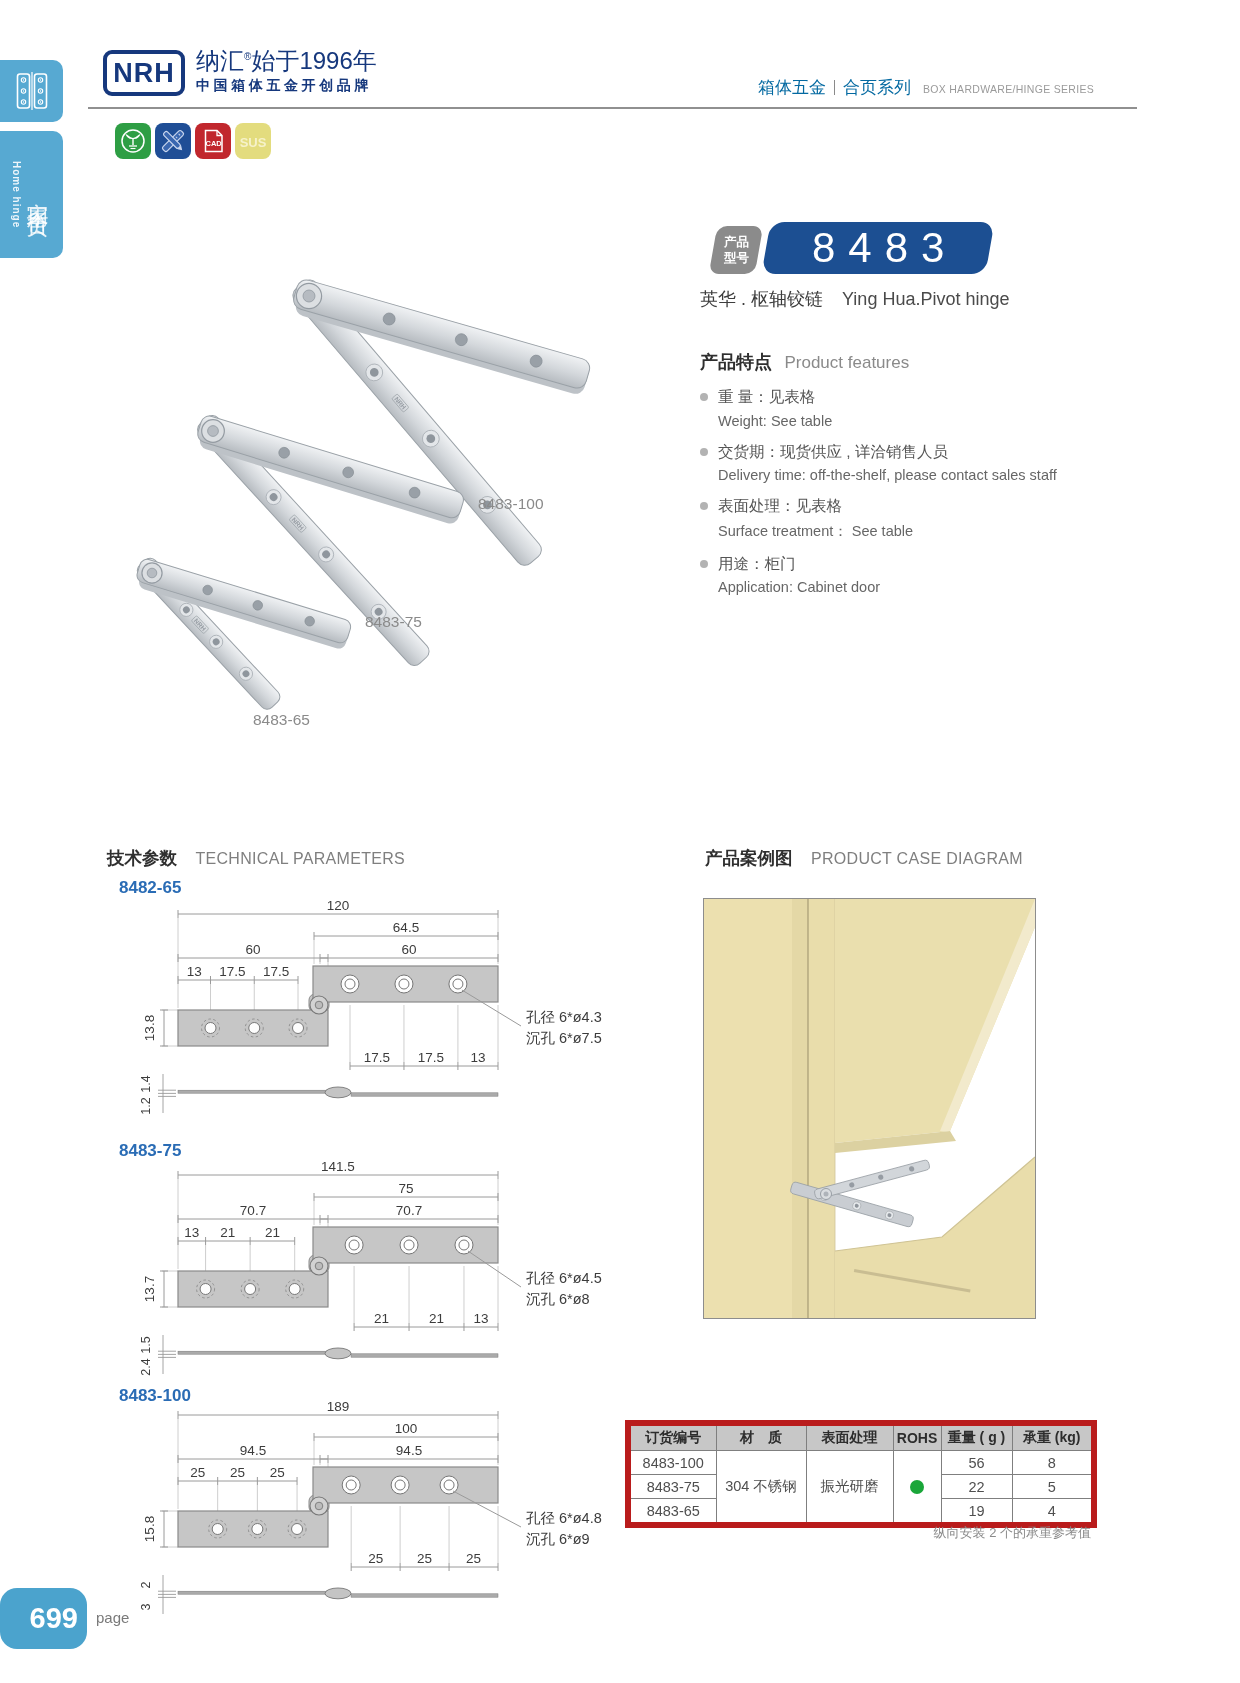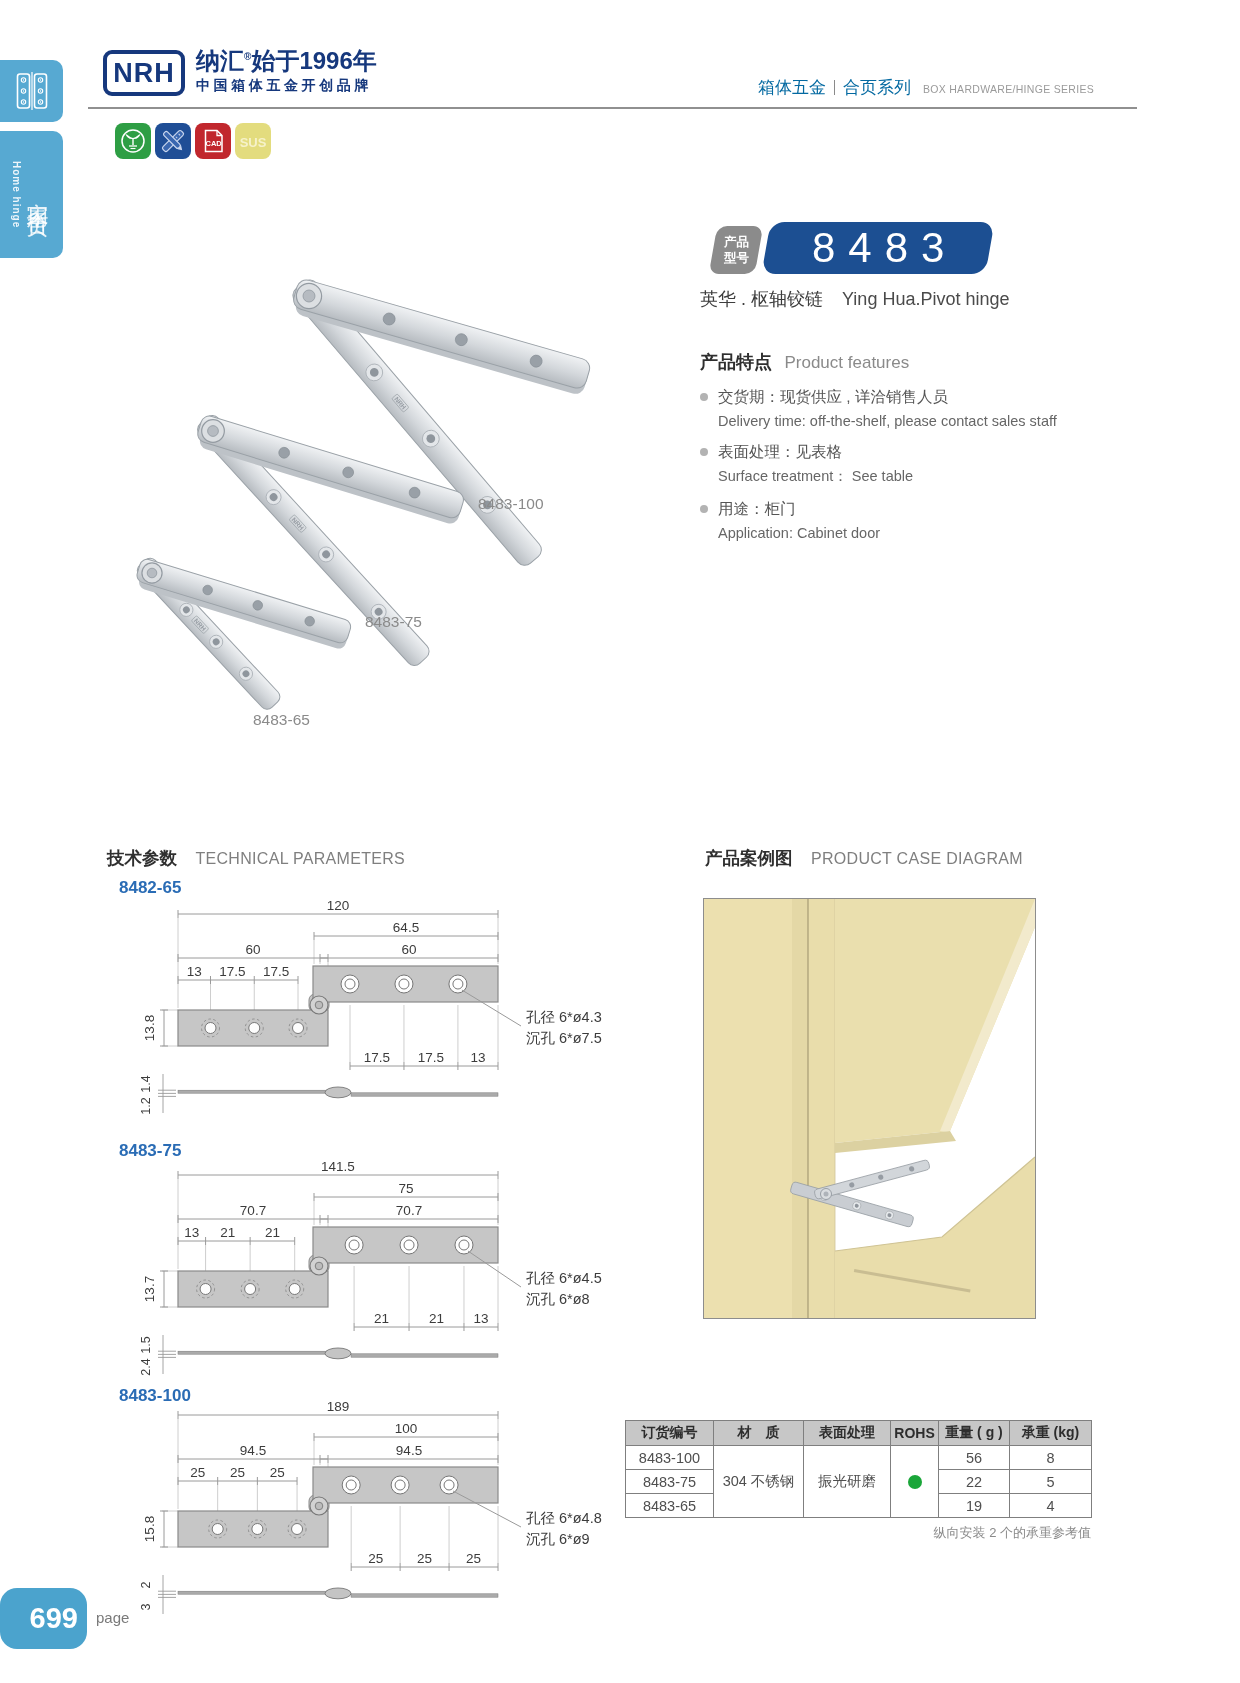--- a/index.html
+++ b/index.html
@@ -12,21 +12,21 @@
   .tab-hinge{top:60px;width:63px;height:62px;display:flex;align-items:center;justify-content:center;}
   .tab-cat{top:131px;width:63px;height:127px;display:flex;align-items:center;justify-content:center;gap:1px;}
   .v-en{writing-mode:vertical-rl;font-size:10px;font-weight:bold;color:#eef6fb;letter-spacing:1px;}
   .v-cn{writing-mode:vertical-rl;font-size:22px;color:rgba(255,255,255,.85);letter-spacing:5px;}
 
   
   .logo-box{left:103px;top:50px;width:74px;height:38px;border:4px solid #16387d;border-radius:9px;
             display:flex;align-items:center;justify-content:center;font-weight:bold;font-size:27px;
             color:#16387d;letter-spacing:1px;}
   .brand{left:196px;top:48px;color:#16387d;}
-  .brand-l1{font-size:24px;font-weight:bold;line-height:1.1;}
+  .brand-l1{font-size:24px;font-weight:normal;line-height:1.1;}
   .brand-l1 sup{font-size:10px;}
   .brand-l2{font-size:14px;font-weight:bold;letter-spacing:3.6px;margin-top:3px;}
   .series{right:146px;top:76px;display:flex;align-items:baseline;}
   .series .cn{font-size:17px;color:#0369a1;font-weight:400;}
   .series .pipe{display:inline-block;width:1px;height:15px;background:#8a8a8a;margin:0 8px;align-self:center;}
   .series .en{font-size:10.5px;color:#9a9a9a;margin-left:12px;letter-spacing:.3px;}
   .hrule{left:88px;top:107px;width:1049px;height:2px;background:#909090;}
   .icon-row{left:115px;top:123px;display:flex;gap:4px;}
   .sq-icon{width:36px;height:36px;border-radius:8px;display:flex;align-items:center;justify-content:center;}
   .ic-green{background:#2e9e44;} .ic-blue{background:#1f4e96;} .ic-red{background:#c1272d;} .ic-khaki{background:#e3dc7e;}
@@ -57,21 +57,21 @@
   
   .sec-head{position:absolute;white-space:nowrap;}
   .sec-head .cn{font-size:17.5px;font-weight:bold;color:#2f2f2f;}
   .sec-head .en{font-size:16px;color:#7f7f7f;margin-left:14px;letter-spacing:.3px;}
   .dw-label{position:absolute;font-size:17px;font-weight:bold;color:#2a6cb5;}
 
   
   .case-box{left:703px;top:898px;width:331px;height:419px;border:1px solid #8d8d8d;background:#fff;}
 
   
-  .spec{left:625px;top:1420px;border-collapse:collapse;border:1px solid #b91c1c;table-layout:fixed;}
+  .spec{left:625px;top:1420px;border-collapse:collapse;border:6px solid #b91c1c;table-layout:fixed;}
   .spec th,.spec td{border:1px solid #7f7f7f;text-align:center;padding:0;overflow:hidden;}
   .spec th{background:#c7c7c7;height:24px;font-size:14px;color:#2d2d2d;font-weight:600;}
   .spec td{height:23px;font-size:14.5px;color:#4f4f4f;background:#fff;}
   .rohs-dot{width:14px;height:14px;border-radius:50%;margin:0 auto;background:#1aa639;}
   .footnote{right:149px;top:1524px;font-size:13px;color:#8a8a8a;}
 
   
   .page-chip{left:0;top:1588px;width:87px;height:61px;background:#4ba3cd;display:flex;
              align-items:center;justify-content:flex-end;padding-right:9px;box-sizing:border-box;border-radius:17px;}
   .page-chip span{color:#fff;font-size:29px;font-weight:bold;}
@@ -253,20 +253,25 @@
     <span class="cn">英华 . 枢轴铰链</span>
     <span class="en">Ying Hua.Pivot hinge</span>
   </div>
 
   <div class="abs features">
     <div class="f-head">
       <span class="cn">产品特点</span>
       <span class="en">Product features</span>
     </div>
     <ul class="f-list">
+      <li>
+          <span class="dot"></span>
+        <div class="f-cn">重  量：见表格</div>
+          <div class="f-en">Weight: See table</div>
+        </li>
       <li>
           <span class="dot"></span>
         <div class="f-cn">交货期：现货供应 , 详洽销售人员</div>
           <div class="f-en">Delivery time: off-the-shelf, please contact sales staff</div>
         </li>
       <li>
           <span class="dot"></span>
         <div class="f-cn">表面处理：见表格</div>
           <div class="f-en">Surface treatment： See table</div>
         </li>

